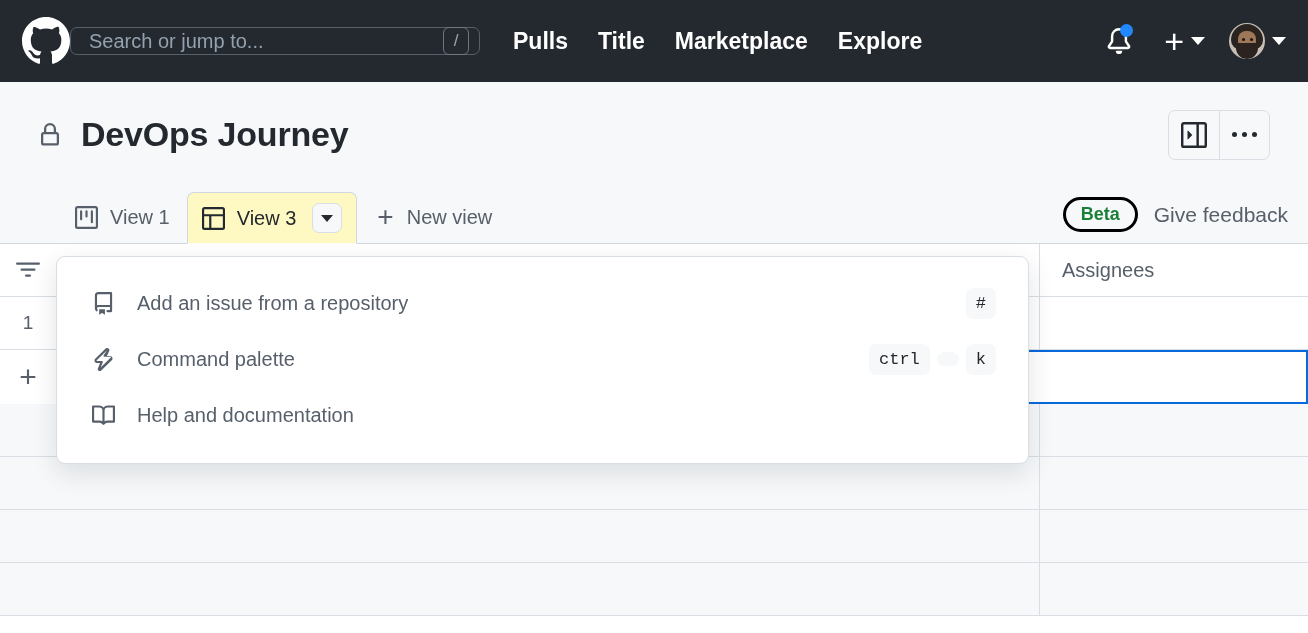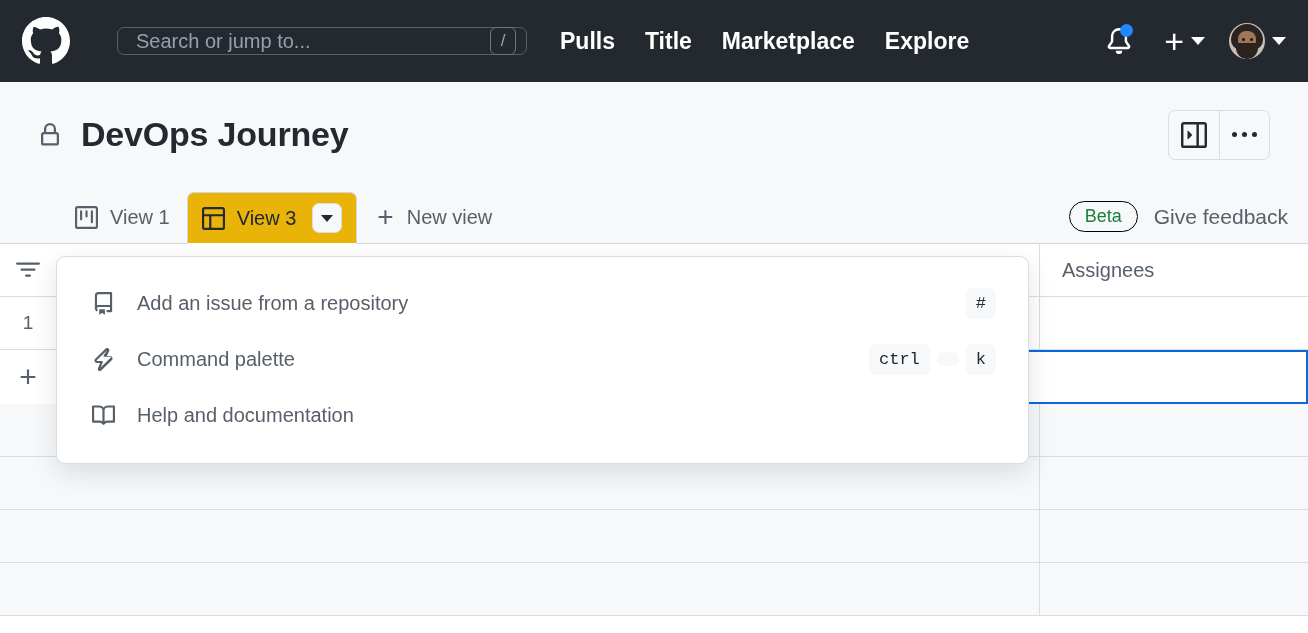--- a/index.html
+++ b/index.html
@@ -16,21 +16,20 @@
     background: #24292f;
     display: flex;
     align-items: center;
     padding: 0 22px;
     position: relative;
   }
   .gh-logo { width: 48px; height: 48px; flex: 0 0 auto; }
   .gh-logo svg { width: 48px; height: 48px; display: block; fill: #ffffff; }
 
   .gh-search {
-    margin-left: 47px;
     width: 410px;
     height: 28px;
     border: 1px solid #57606a;
     border-radius: 7px;
     display: flex;
     align-items: center;
     padding: 0 10px 0 18px;
     background: transparent;
   }
   .gh-search-placeholder {
@@ -170,21 +169,21 @@
     gap: 12px;
     height: 52px;
     padding: 0 17px;
     font-size: 20px;
     color: #57606a;
     cursor: pointer;
     border-radius: 7px 7px 0 0;
     white-space: nowrap;
   }
   .tab.active {
-    background: #eab308;
+    background: #fef9c3;
     color: #24292f;
     border: 1px solid #d0d7de;
     border-bottom: 1px solid #ffffff;
     margin-bottom: -1px;
     font-weight: normal;
     padding: 0 14px;
   }
   .tab svg { width: 23px; height: 23px; fill: #57606a; display:block; }
   .tab.active svg { fill: #24292f; }
   .tab-caret {
@@ -209,26 +208,26 @@
     margin-left: 6px;
   }
   .new-view .plus { font-size: 28px; line-height: 20px; font-weight: 300; color: #57606a; }
   .feedback {
     position: absolute;
     right: 20px;
     bottom: 11px;
     display: flex; align-items: center; gap: 16px;
   }
   .beta-badge {
-    border: 1px solid #000000;
+    border: 3px solid #000000;
     color: #1a7f37;
     border-radius: 999px;
     padding: 4px 15px;
     font-size: 18px;
-    font-weight: normal;
+    font-weight: bold;
   }
   .feedback-link { font-size: 21px; color: #57606a; text-decoration: none; }
 
   
   .table-wrap { position: relative; background: #ffffff; }
   .t-row {
     display: flex;
     align-items: center;
     height: 53px;
     border-bottom: 1px solid #d8dee4;

